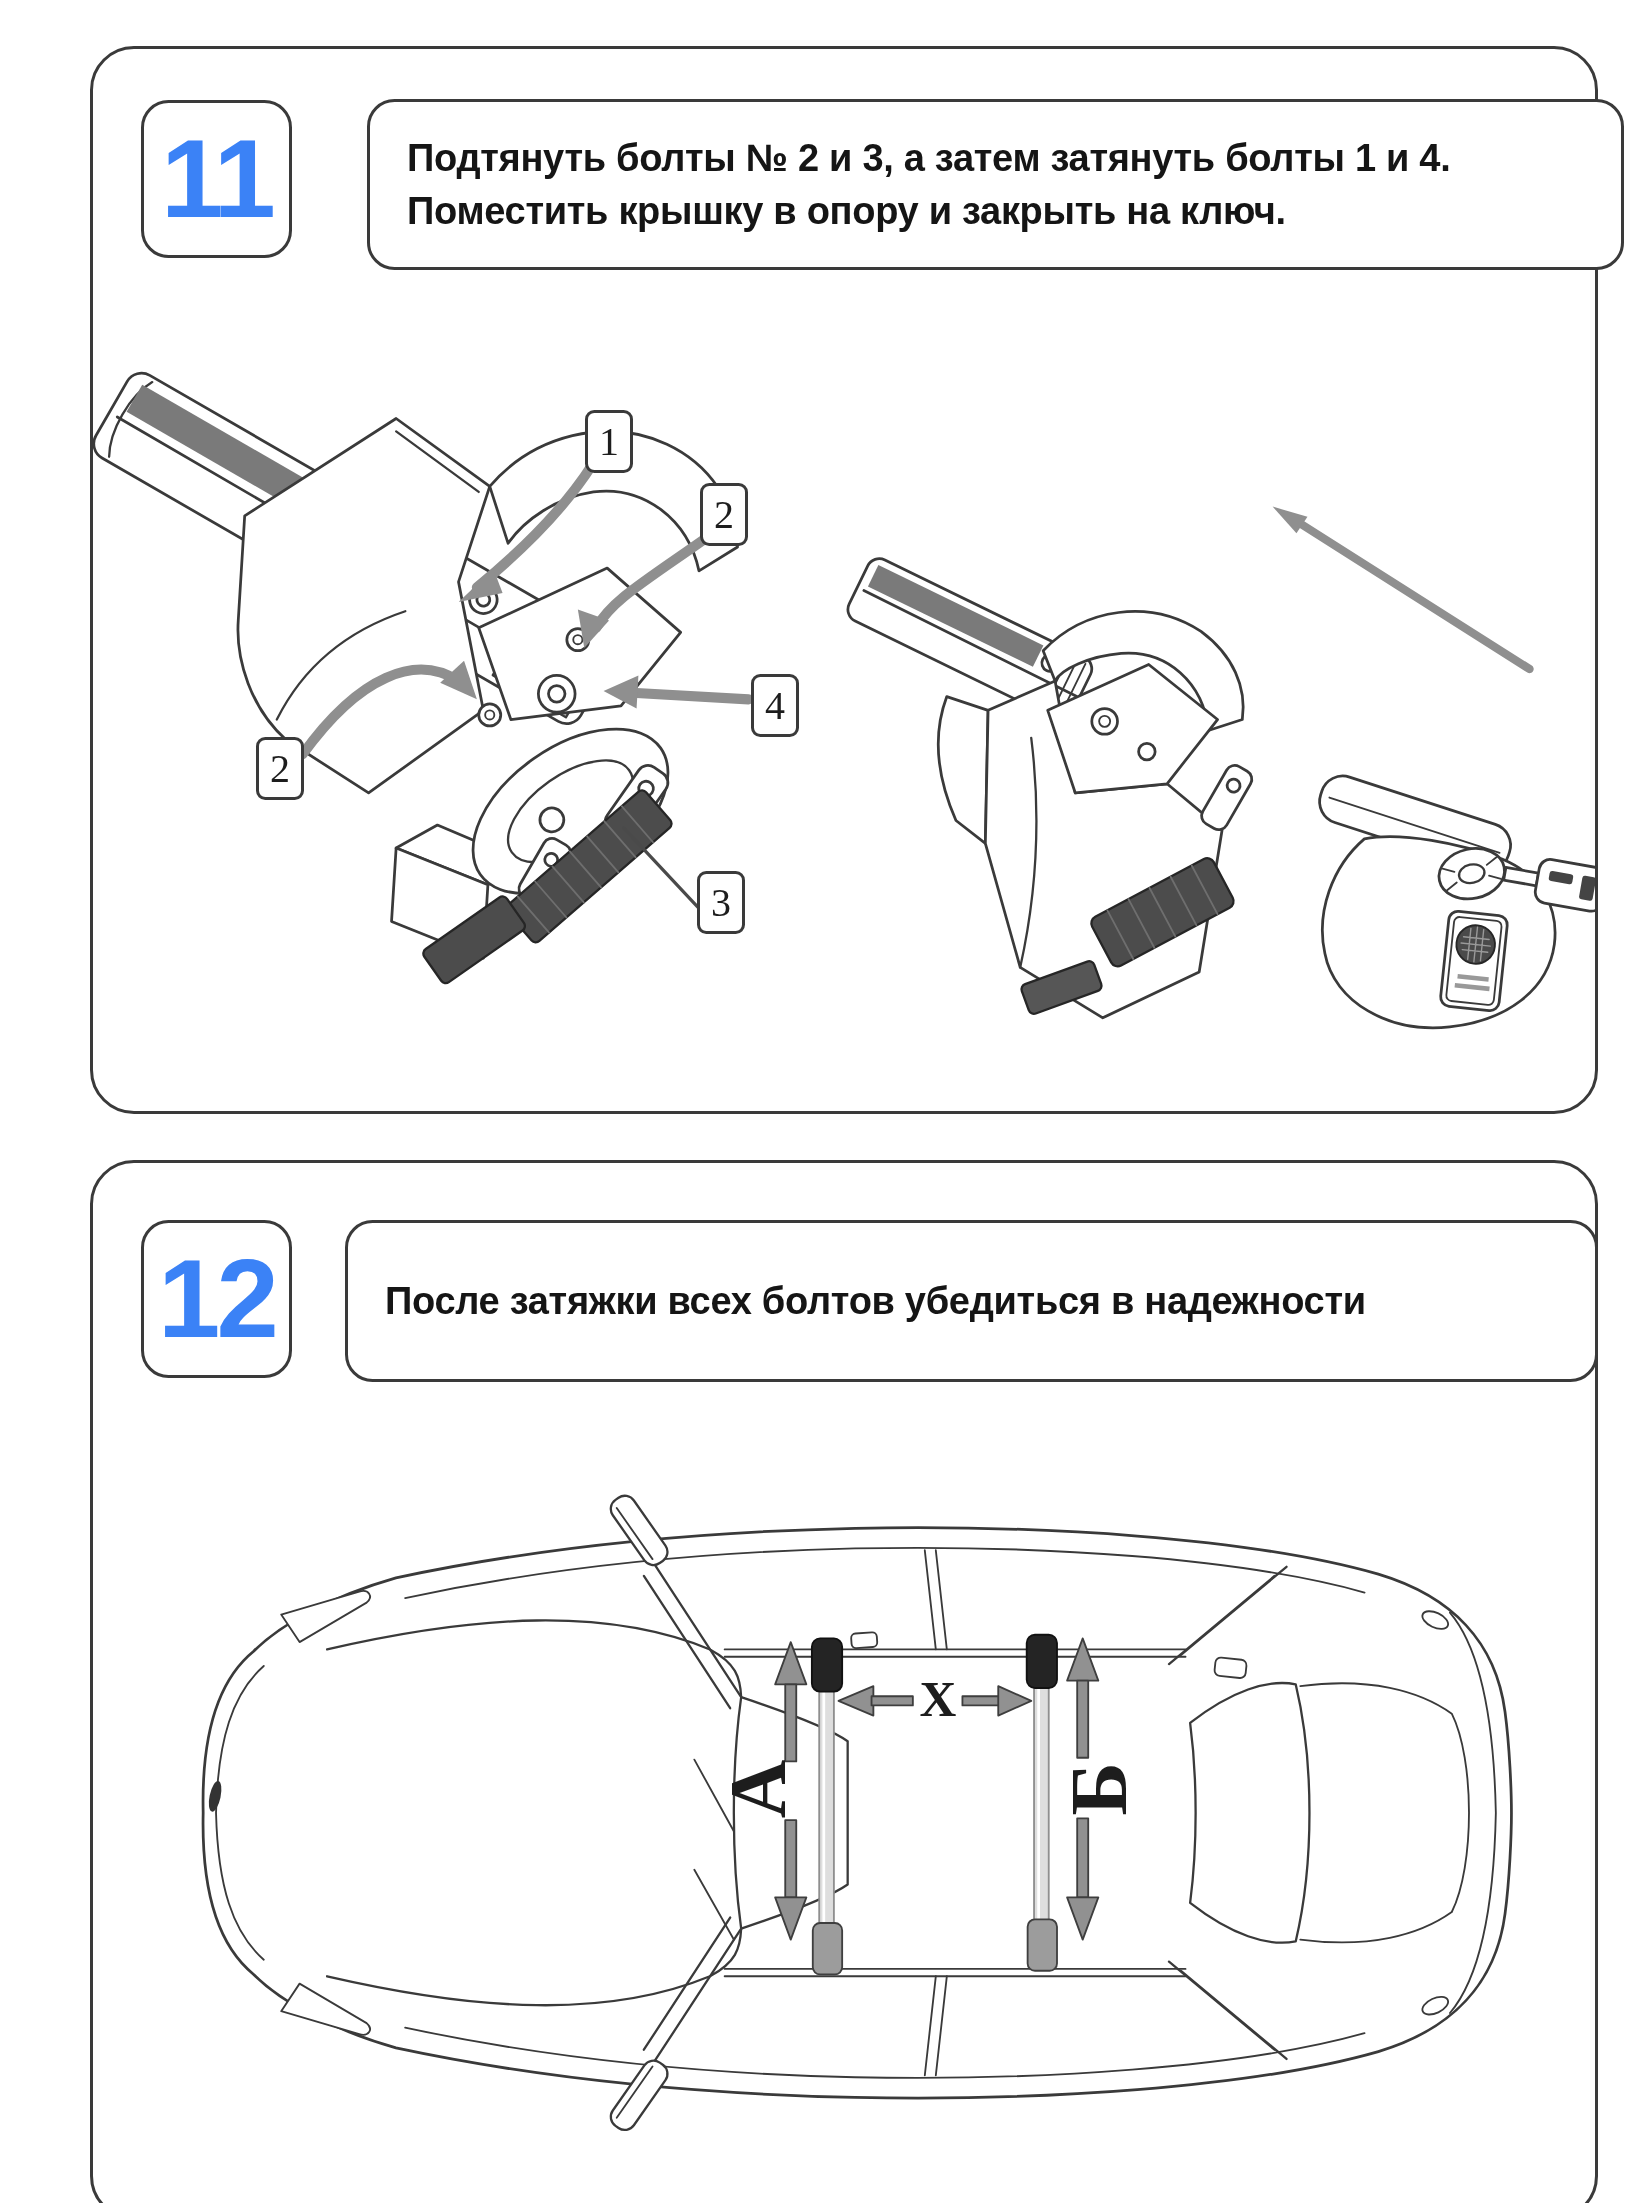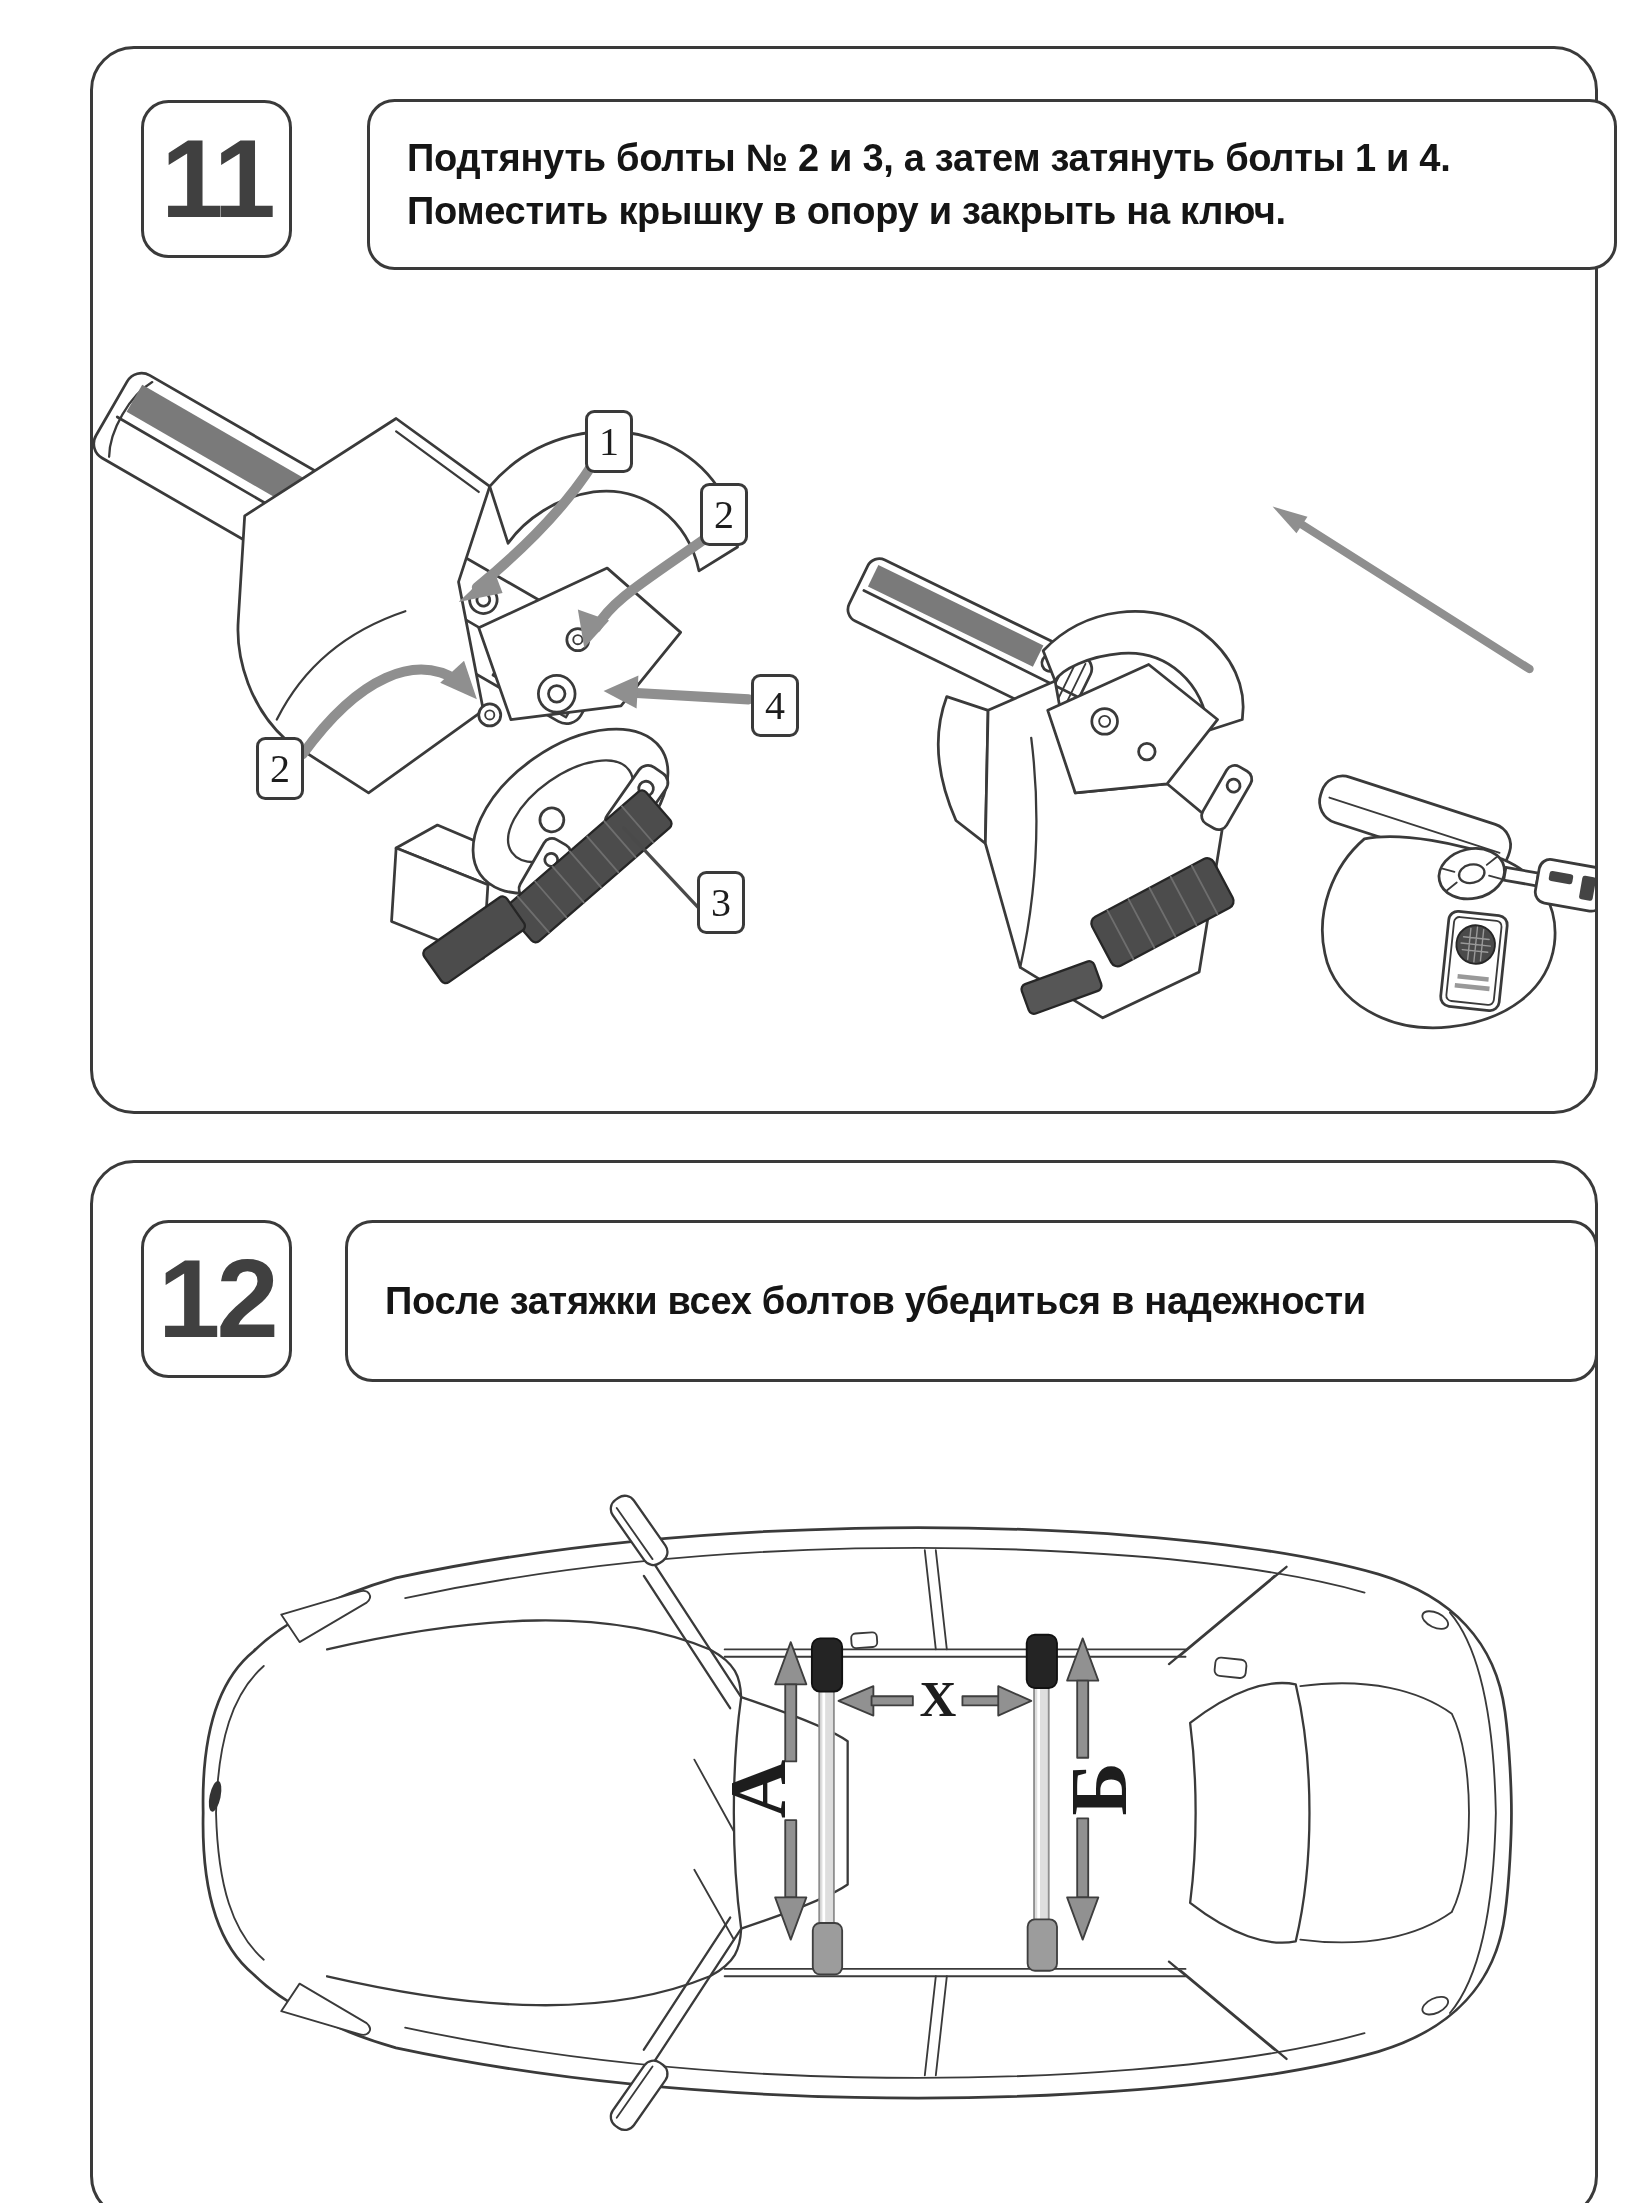--- a/index.html
+++ b/index.html
@@ -5,26 +5,26 @@
   html,body{margin:0;padding:0;background:#ffffff;}
   body{position:relative;width:1653px;height:2204px;overflow:hidden;
        font-family:"Liberation Sans",sans-serif;color:#1c1c1c;}
   .panel{position:absolute;left:90px;width:1502px;background:#fff;
          border:3.7px solid #3a3a3a;border-radius:44px;}
   #panel11{top:46px;height:1062px;}
   #panel12{top:1131px;height:1054px;margin-top:29px;}
   .step-box{position:absolute;left:48px;top:51px;width:145px;height:152px;
             border:3.7px solid #3a3a3a;border-radius:27.5px;background:#fff;
             display:flex;align-items:center;justify-content:center;
-            font:700 112px/1 "Liberation Sans",sans-serif;color:#404040;letter-spacing:-3.7px;}
+            font:700 112px/1 "Liberation Sans",sans-serif;color:#3b82f6;letter-spacing:-3.7px;}
   #panel12 .step-box{top:57px;}
   .instruction-box{position:absolute;border:3.7px solid #3a3a3a;border-radius:27.5px;background:#fff;
             display:flex;flex-direction:column;justify-content:center;
             font:700 38px/53px "Liberation Sans",sans-serif;color:#151515;letter-spacing:-0.3px;}
-  #panel11 .instruction-box{left:274px;top:50px;width:1190px;height:165px;padding:0 17px 0 37px;}
+  #panel11 .instruction-box{left:274px;top:50px;width:1190px;height:165px;padding:0 24px 0 37px;}
   #panel12 .instruction-box{left:252px;top:57px;width:1201px;height:156px;padding:0 9.2px 0 37px;}
   .illustration{position:absolute;left:0;width:1502px;}
   #panel11 .illustration{top:230px;height:826px;}
   #panel12 .illustration{top:211px;height:841px;}
   .callout{position:absolute;width:42px;height:57px;border:3.7px solid #3a3a3a;border-radius:9.2px;
            background:#fff;display:flex;align-items:center;justify-content:center;
            font:400 40px/1 "Liberation Serif",serif;color:#1d1d1d;z-index:5;}
   #callout-1{left:492px;top:361px;}
   #callout-2-upper{left:607px;top:434px;}
   #callout-2-lower{left:163px;top:688px;}

